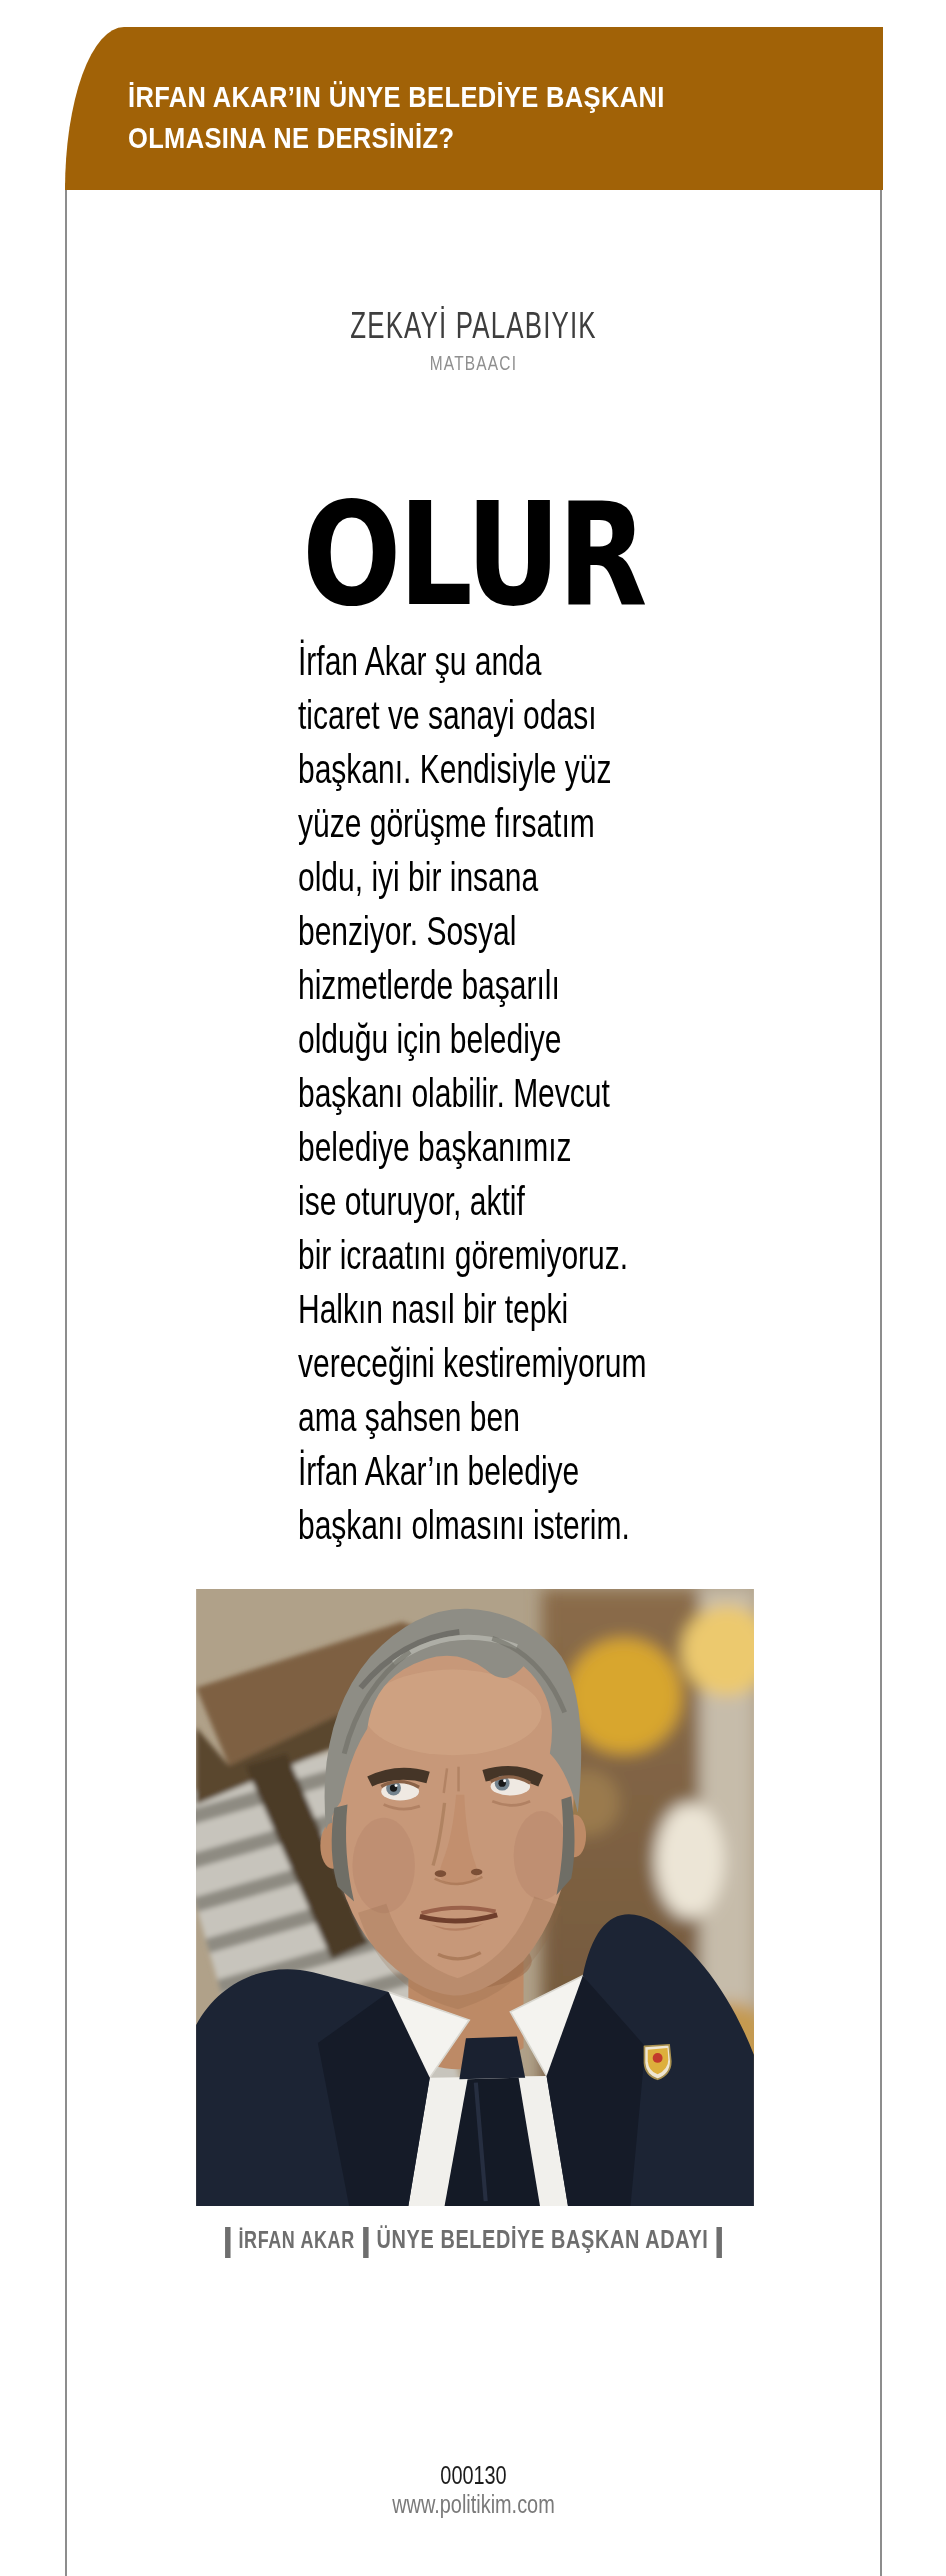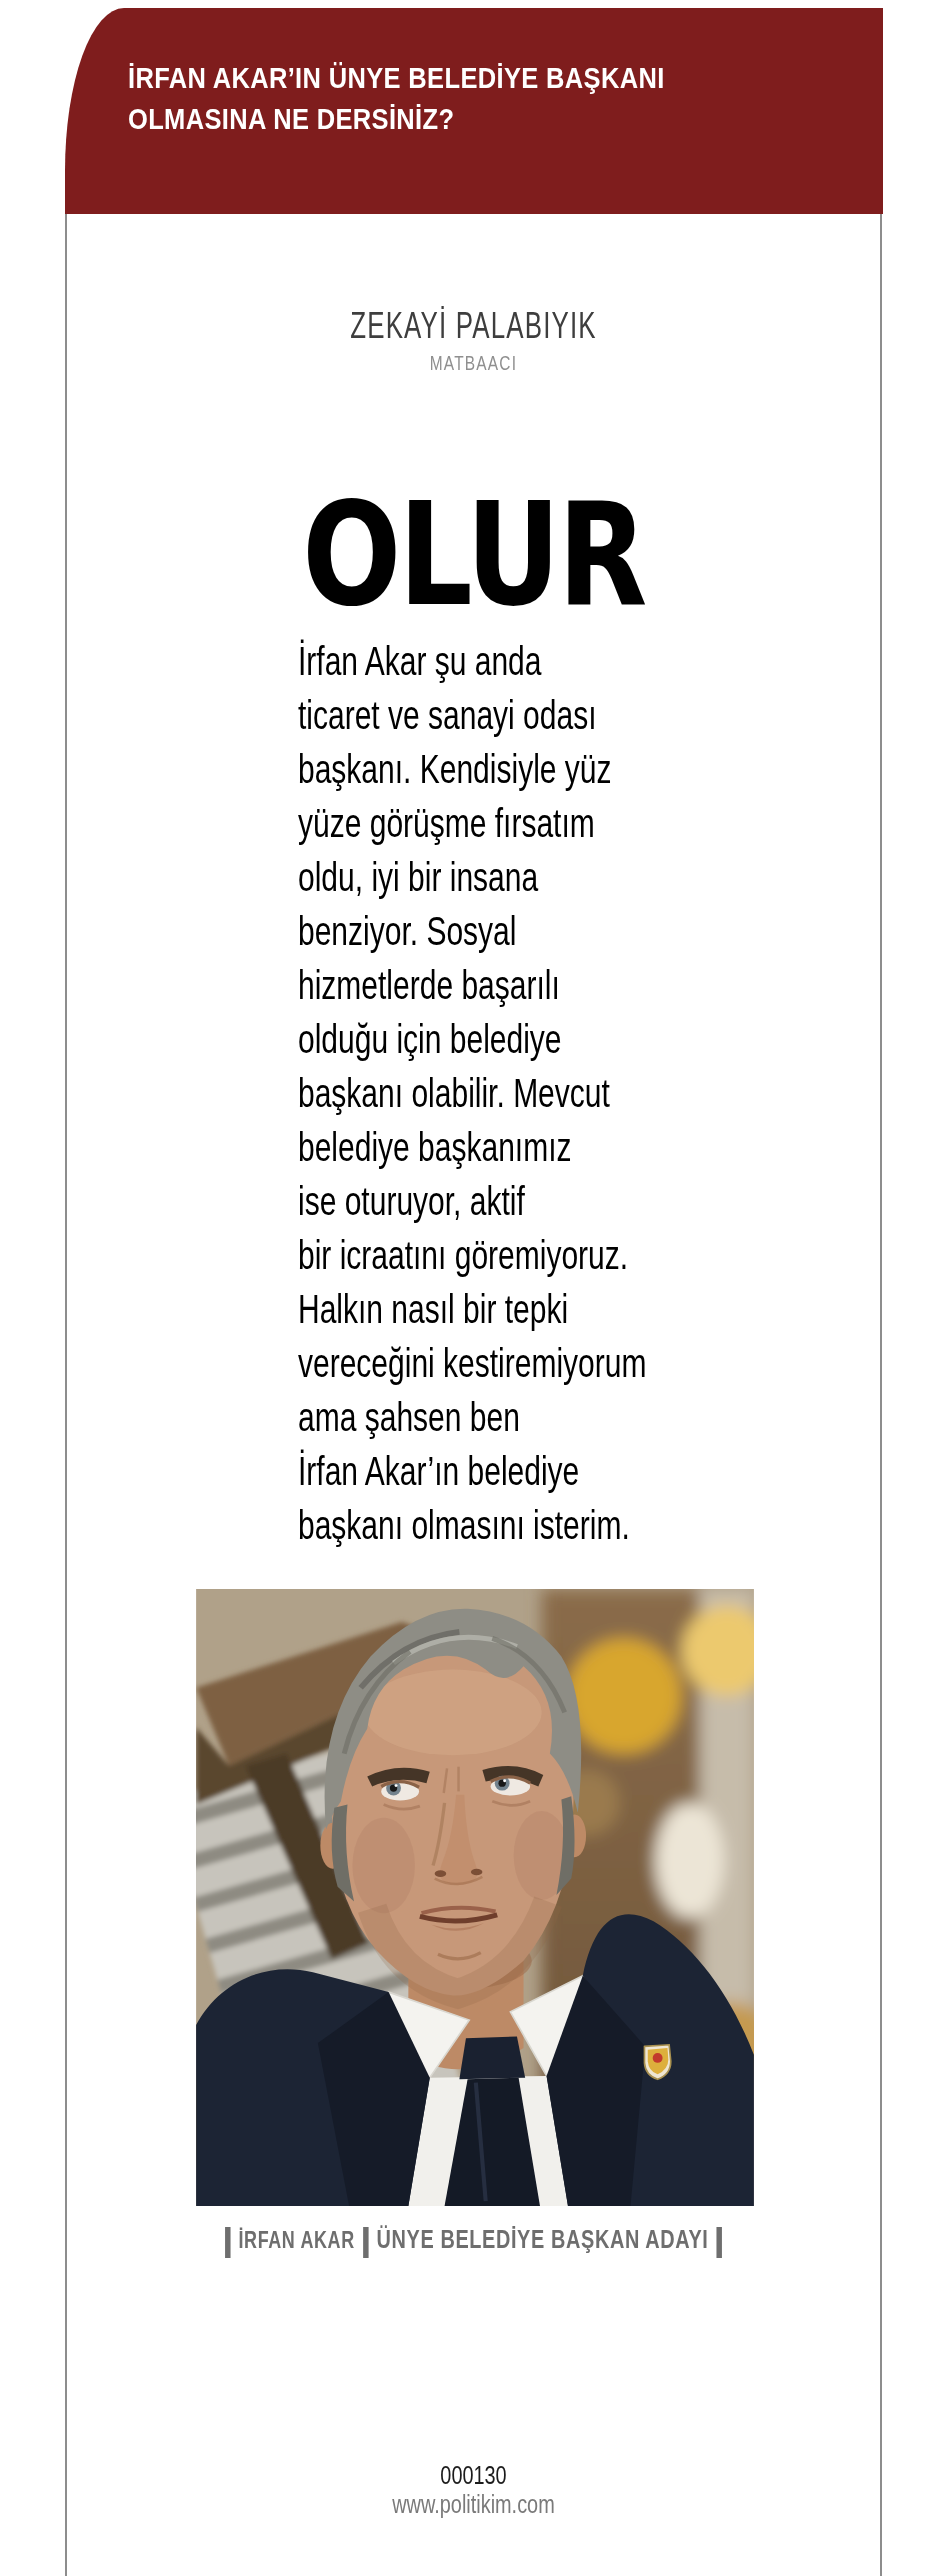--- a/index.html
+++ b/index.html
@@ -8,22 +8,22 @@
     font-family:"Liberation Sans", sans-serif;overflow:hidden;
   }
 
   
   .side-line{position:absolute;top:183px;bottom:0;width:1.6px;background:#8d8d8d;}
   .side-line.left{left:65px;}
   .side-line.right{left:880px;}
 
   
   .banner{
-    position:absolute;left:65px;top:8px;width:818px;height:206px;
-    background:#7f1d1d;border-top-left-radius:59px 163px;
+    position:absolute;left:65px;top:27px;width:818px;height:163px;
+    background:#a16207;border-top-left-radius:59px 163px;
   }
   .banner-text{
     position:absolute;left:63px;top:49px;color:#ffffff;font-weight:bold;
     font-size:30px;line-height:41px;white-space:nowrap;
     transform:scaleX(0.85);transform-origin:left top;letter-spacing:0.4px;
   }
 
   
   .name{
     position:absolute;left:0;top:305px;width:947px;text-align:center;

